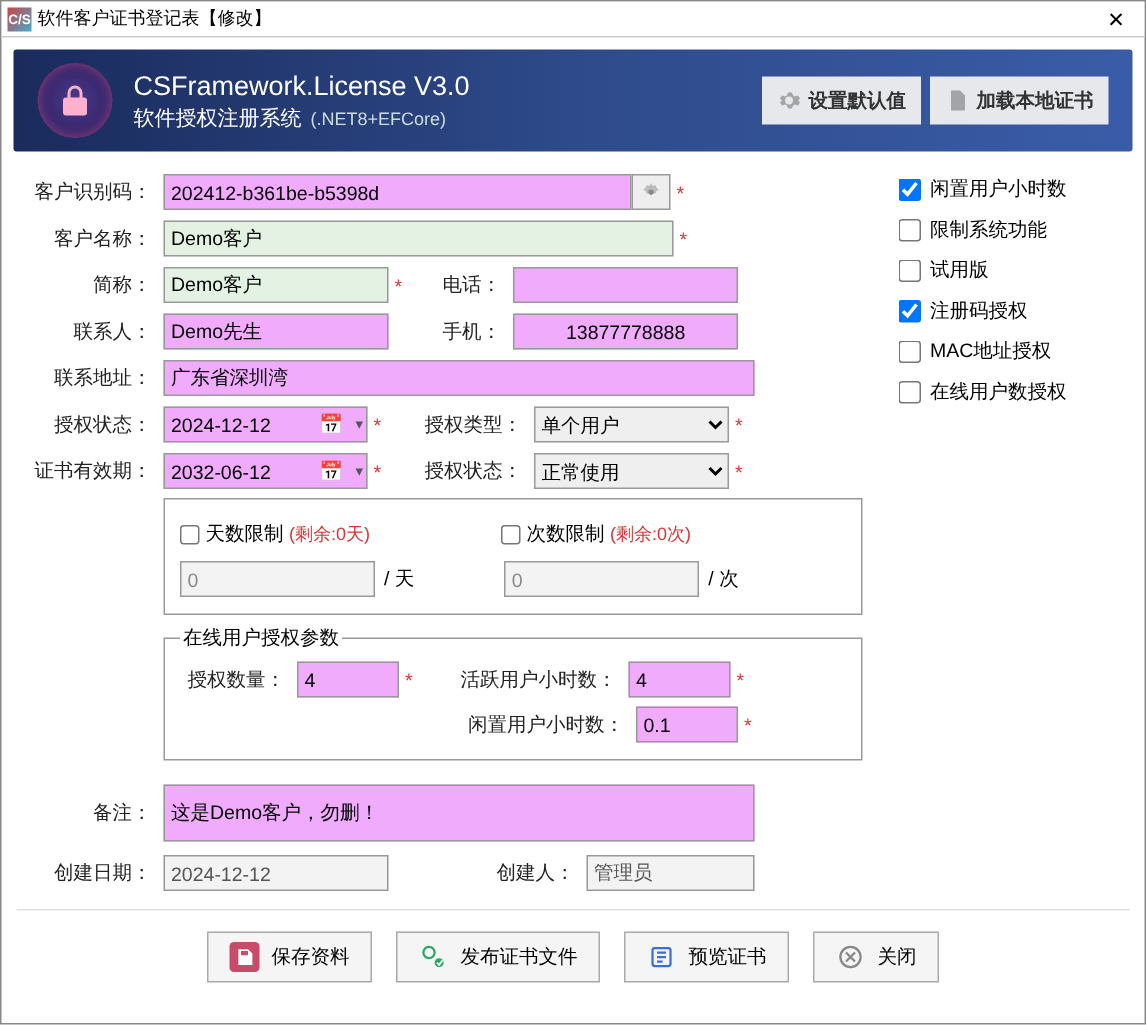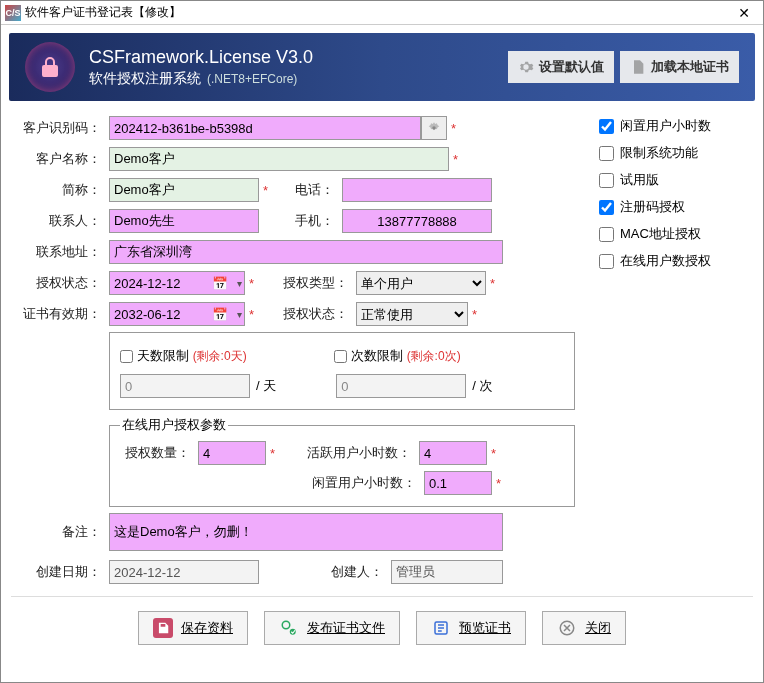--- a/index.html
+++ b/index.html
@@ -30,21 +30,21 @@
 .date-wrap { position: relative; display:inline-block; }
 .date-wrap .cal { position:absolute; right:16px; top:50%; transform:translateY(-50%); pointer-events:none; }
 .date-wrap .dd { position:absolute; right:3px; top:50%; transform:translateY(-50%); pointer-events:none; font-size:10px; color:#555;}
 select { height: 24px; border:1px solid #999; font-size:13px; }
 fieldset { border: 1px solid #999; margin-left: 90px; padding: 6px 10px 10px 10px; margin-bottom: 6px; width: 466px; }
 fieldset.noleg { padding-top: 10px; }
 legend { font-size: 13px; padding: 0 2px; }
 .redtxt { color: #d33; font-size: 12px; }
 .unit { margin-left: 6px; }
 .ro { background: #f3f3f3 !important; color:#555; }
-.footer { display:flex; justify-content:center; gap: 16px; padding: 14px 0 0 0; border-top:1px solid #ddd; margin: 0 10px; text-decoration: underline; }
+.footer { display:flex; justify-content:center; gap: 16px; padding: 14px 0 0 0; border-top:1px solid #ddd; margin: 0 10px; }
 .fbtn { border:1px solid #aaa; background:#f5f5f5; padding: 6px 14px; font-size:13px; display:flex; align-items:center; gap:8px; cursor:pointer; }
 .fbtn .ico { width:20px; height:20px; display:flex; align-items:center; justify-content:center; border-radius:3px; }
 .dsbl { color:#888; }
 </style>
 </head>
 <body>
 
 <div class="titlebar">
   <div class="icon">C/S</div>
   <span>软件客户证书登记表【修改】</span>
@@ -151,21 +151,21 @@
     <div class="lbl2" style="width:98px">授权类型：</div>
     <select style="width:130px"><option>单个用户</option></select>
     <span class="star">*</span>
   </div>
 
   <div class="row">
     <div class="lbl">证书有效期：</div>
     <span class="date-wrap"><input type="text" style="width: 136px;" value="2032-06-12"><span class="cal">📅</span><span class="dd">▾</span></span>
     <span class="star">*</span>
     <div class="lbl2" style="width:98px">授权状态：</div>
-    <select style="width:112px"><option>正常使用</option></select>
+    <select style="width:130px"><option>正常使用</option></select>
     <span class="star">*</span>
   </div>
 
   <fieldset class="noleg">
     <div class="row" style="margin-bottom:4px">
       <label style="display:flex;align-items:center;width:200px"><input type="checkbox" style="margin-right: 4px;"><span>天数限制</span>&nbsp;<span class="redtxt">(剩余:0天)</span></label>
       <label style="display:flex;align-items:center;margin-left:14px"><input type="checkbox" style="margin-right: 4px;"><span>次数限制</span>&nbsp;<span class="redtxt">(剩余:0次)</span></label>
     </div>
     <div class="row" style="margin:0">
       <input type="text" class="ro dsbl" style="width: 130px;" value="0">
@@ -186,21 +186,21 @@
       <span class="star">*</span>
     </div>
     <div class="row" style="margin:0">
       <div style="width:164px"></div>
       <div class="lbl2" style="width:140px">闲置用户小时数：</div>
       <input type="text" style="width: 68px;" value="0.1">
       <span class="star">*</span>
     </div>
   </fieldset>
 
-  <div class="row" style="height:auto;margin-top:6px">
+  <div class="row" style="height:auto;margin-top:16px">
     <div class="lbl">备注：</div>
     <input type="text" style="width: 394px; height: 38px;" value="这是Demo客户，勿删！">
   </div>
 
   <div class="row" style="margin-top:8px">
     <div class="lbl">创建日期：</div>
     <input type="text" class="ro" style="width: 150px;" value="2024-12-12">
     <div class="lbl2" style="width:132px">创建人：</div>
     <input type="text" class="ro" style="width: 112px;" value="管理员">
   </div>

